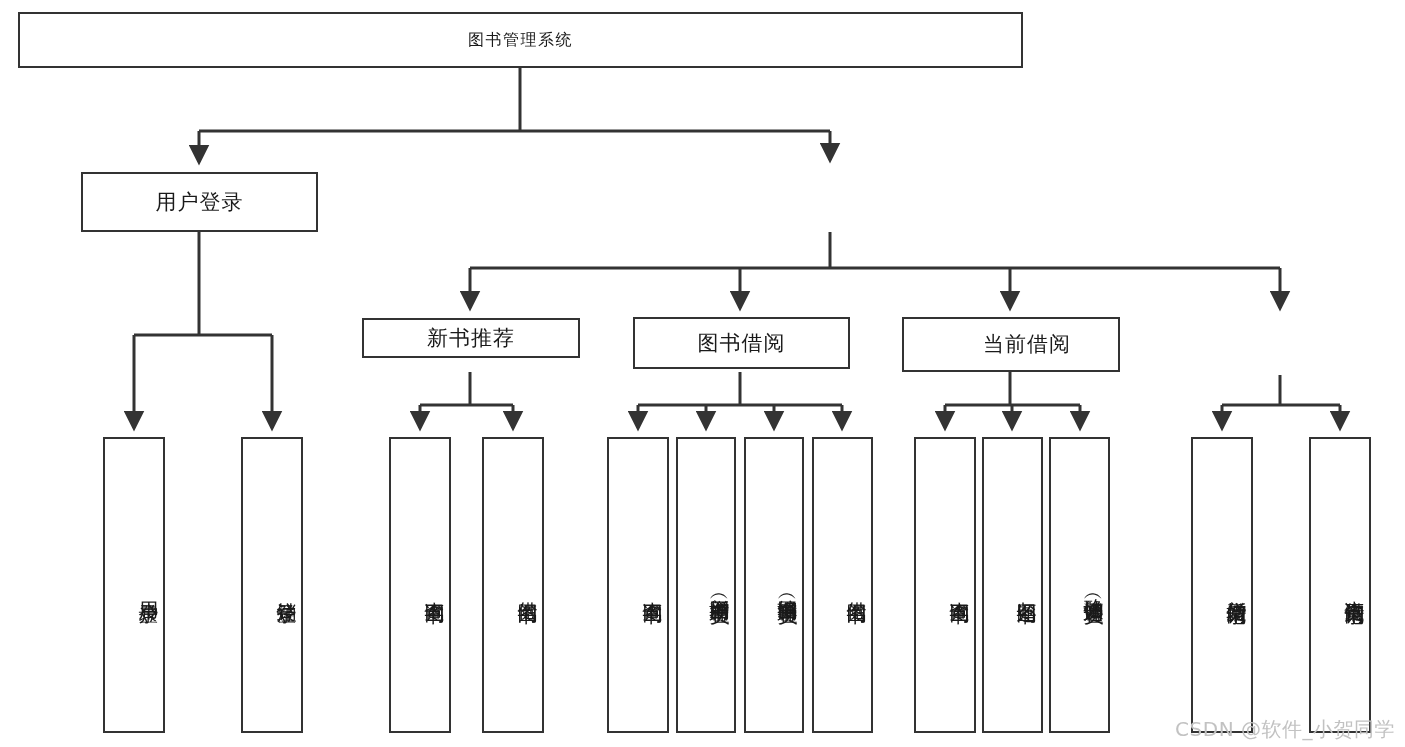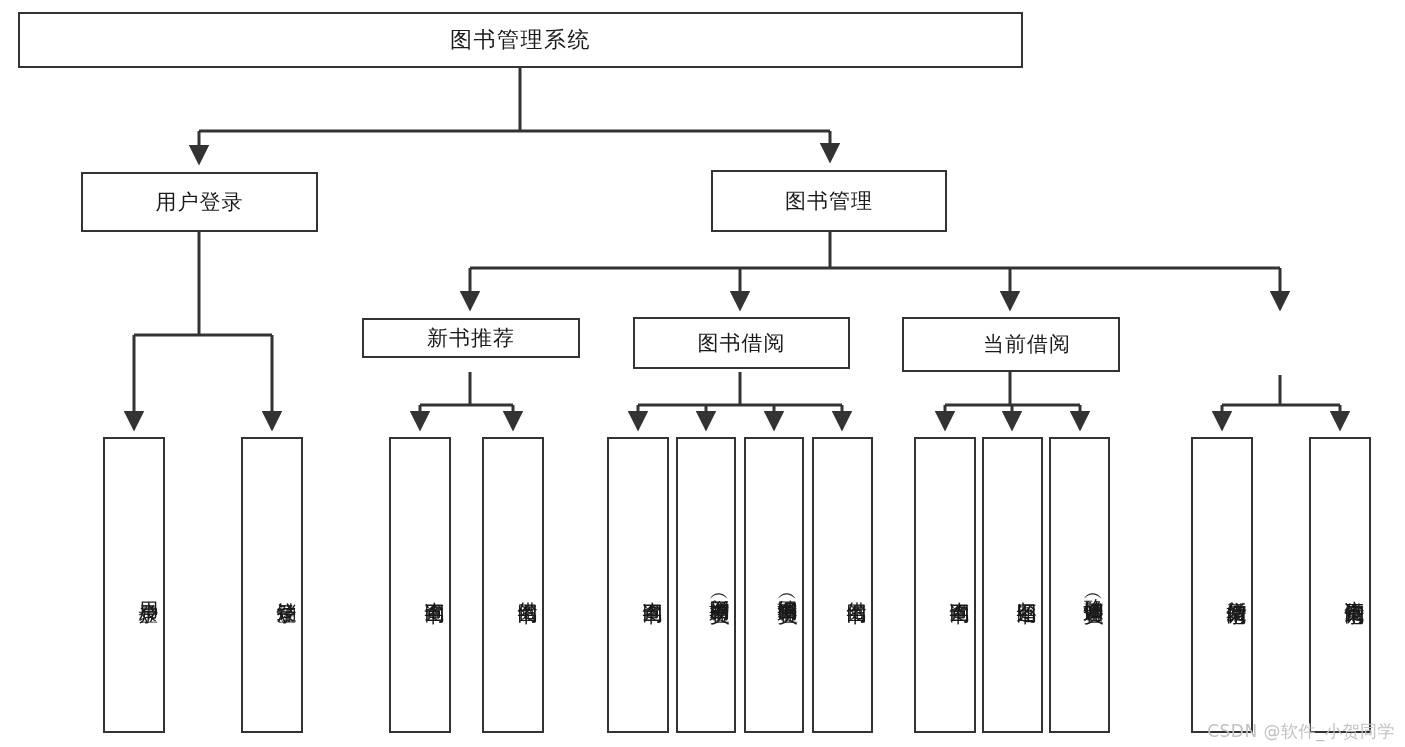--- a/index.html
+++ b/index.html
@@ -35,41 +35,41 @@
     justify-content: center;
     text-align: center;
     color: #1a1a1a;
   }
   .node-h {
     font-size: 21px;
     line-height: 1.25;
     letter-spacing: 1px;
   }
   .node-root {
-    font-size: 22px;
+    font-size: 16px;
     letter-spacing: 1.5px;
     justify-content: center;
   }
   .node-v {
     font-size: 20px;
     letter-spacing: 1px;
     writing-mode: vertical-rl;
     text-orientation: upright;
     align-items: flex-start;
     justify-content: center;
     padding-top: 6px;
   }
   .node-v.tall-start {
     padding-top: 4px;
   }
   .watermark {
     position: absolute;
     right: 10px;
     bottom: 4px;
-    font-size: 17px;
+    font-size: 20px;
     color: #c2c2c2;
     letter-spacing: 0.5px;
     white-space: nowrap;
     font-family: "DejaVu Sans", "Liberation Sans", sans-serif;
   }
 </style>
 </head>
 <body>
 
 <div id="canvas">
@@ -126,23 +126,20 @@
     </g>
   </svg>
 
   <div class="node-box node-root" style="left:18px; top:12px; width:1005px; height:56px;">
     <span>图书管理系统</span>
   </div>
 
   <div class="node-box node-h" style="left:81px; top:172px; width:237px; height:60px;">
     <span>用户登录</span>
   </div>
-  <div class="node-box node-h" style="left:711px; top:170px; width:236px; height:62px;">
-    <span>图书管理</span>
-  </div>
 
   <div class="node-box node-h" style="left:362px; top:318px; width:218px; height:40px;">
     <span>新书推荐</span>
   </div>
   <div class="node-box node-h" style="left:633px; top:317px; width:217px; height:52px;">
     <span>图书借阅</span>
   </div>
   <div class="node-box node-h" style="left:902px; top:317px; width:218px; height:55px;padding-left:32px;">
     <span>当前借阅</span>
   </div>

